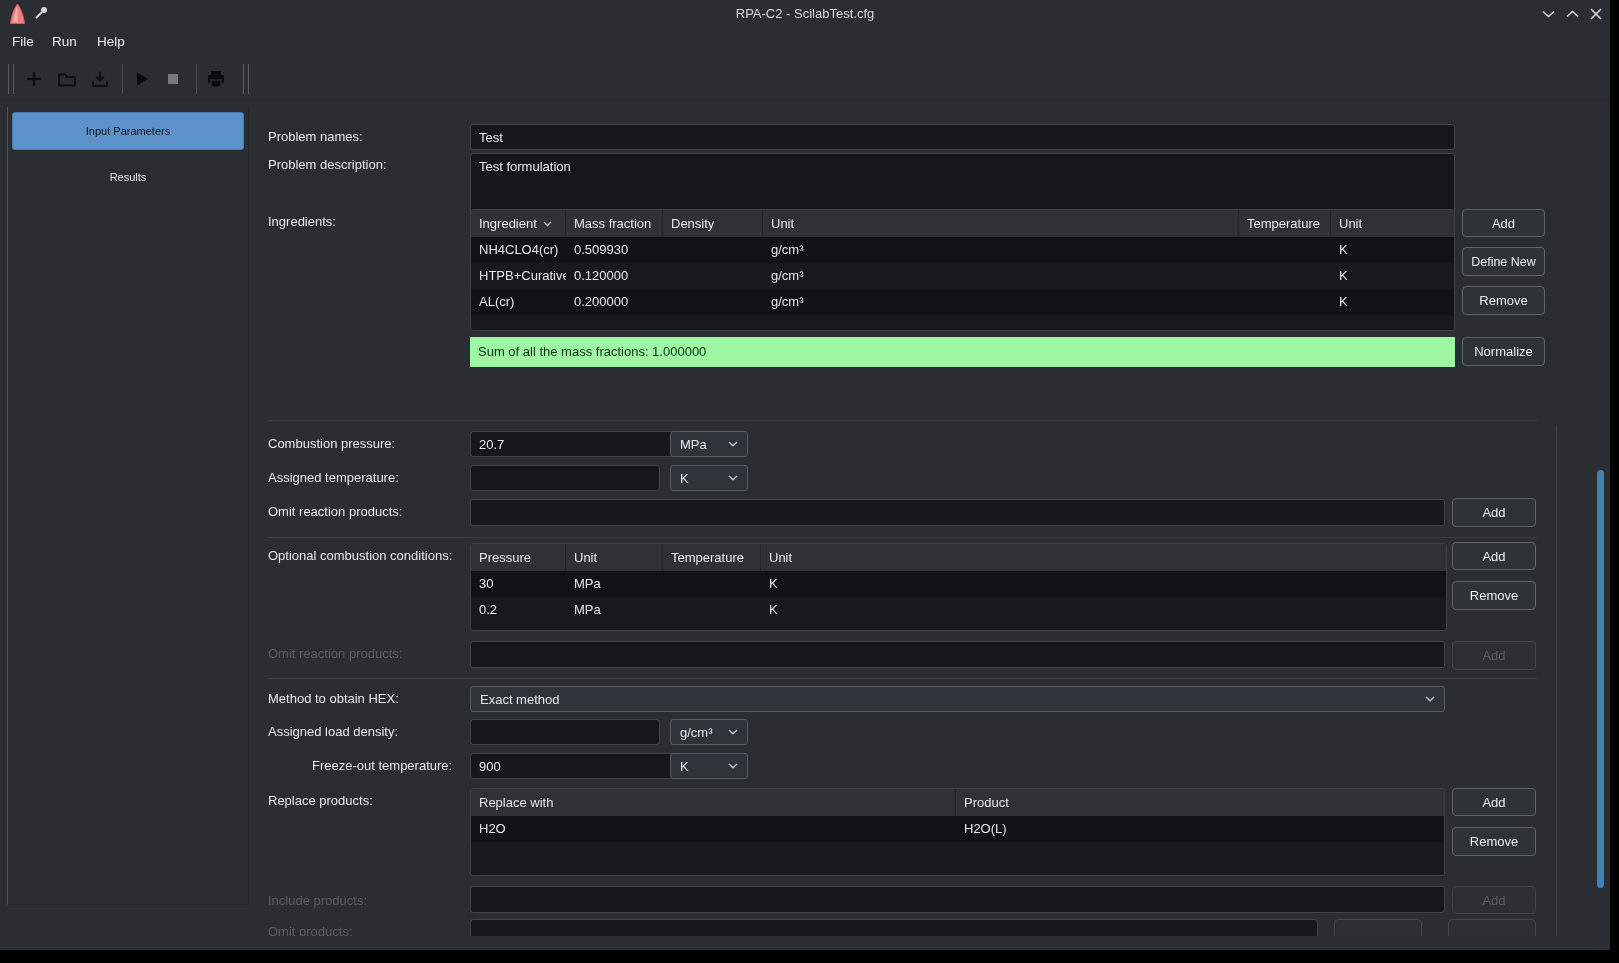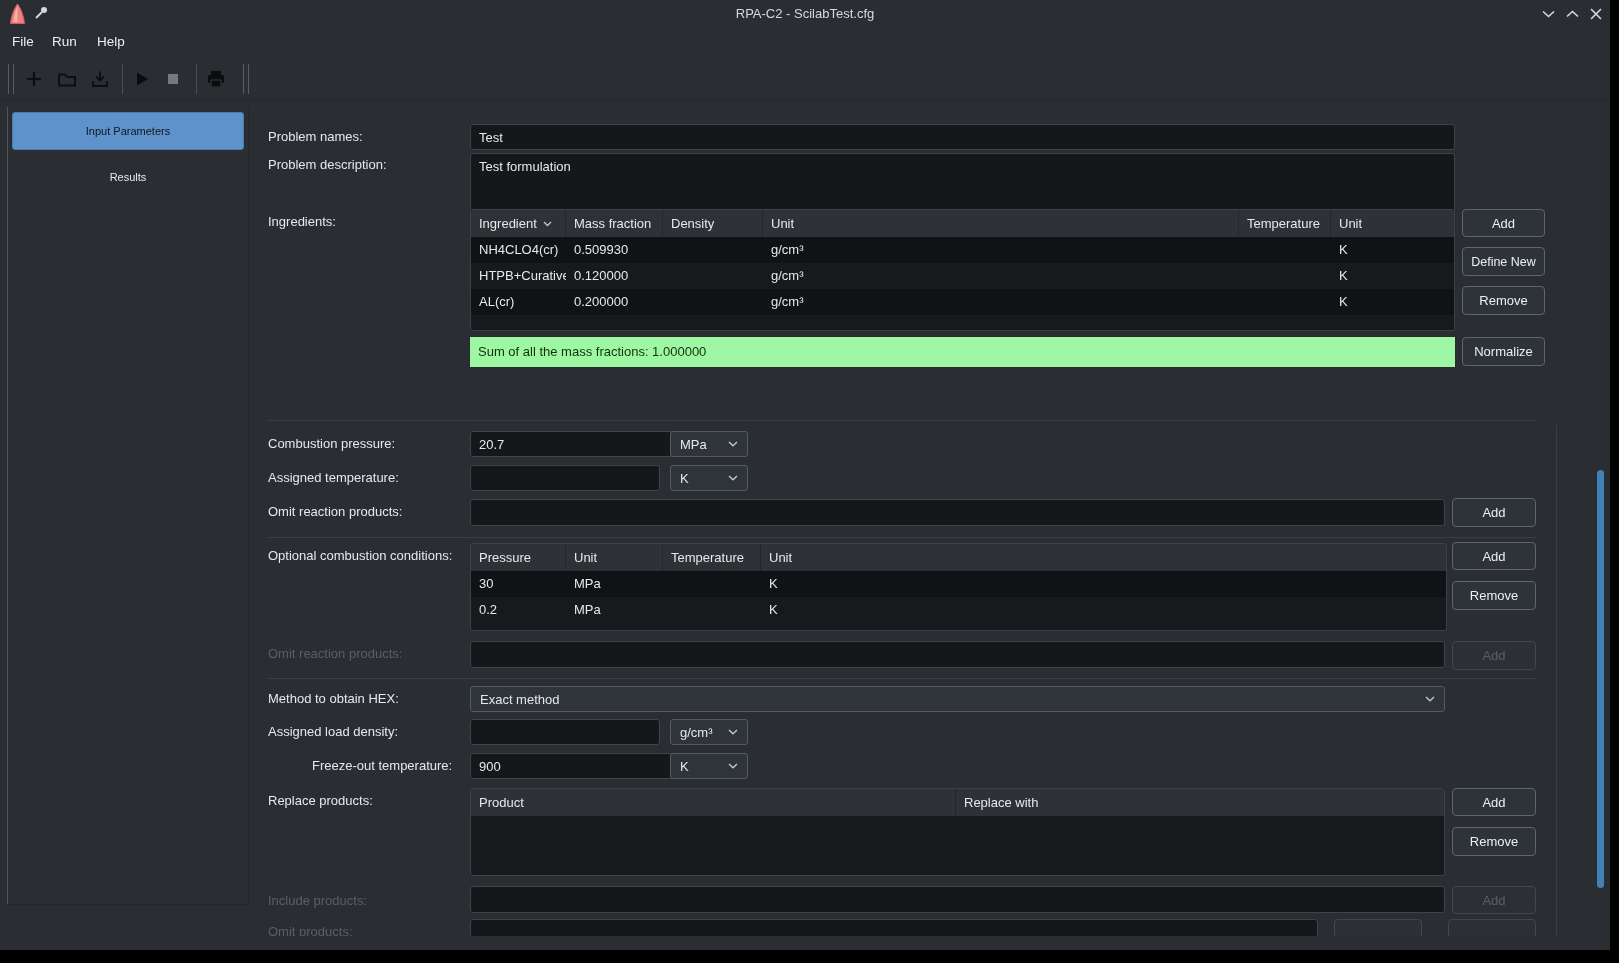--- a/index.html
+++ b/index.html
@@ -282,22 +282,26 @@
   <div class="cmb" style="left:670px;top:753px;width:78px;">
     <span>K</span>
     <svg class="chev" width="10" height="6" viewBox="0 0 10 6">
         <polyline points="1,1 5,4.7 9,1" fill="none" stroke="#c4c7ca" stroke-width="1.4"></polyline>
       </svg>
   </div>
 
   <span class="lbl" style="left:268px;top:788px;">Replace products:</span>
   <div class="tbl" style="left:470px;top:788px;width:975px;height:88px;">
     <div class="trow thead cols-repl">
+      <div class="cell">Replace with</div>
       <div class="cell">Product</div>
-      <div class="cell">Replace with</div>
+    </div>
+    <div class="trow r-odd cols-repl">
+      <div class="cell">H2O</div>
+      <div class="cell">H2O(L)</div>
     </div>
   </div>
   <div class="btn" style="left:1452px;top:788px;width:84px;height:28px;">Add</div>
   <div class="btn" style="left:1452px;top:827px;width:84px;height:29px;">Remove</div>
 
   <span class="lbl dis" style="left:268px;top:888px;">Include products:</span>
   <input class="inp" style="left: 470px; top: 886px; width: 975px; height: 27px;" value="">
   <div class="btn disabled" style="left:1452px;top:886px;width:84px;height:28px;">Add</div>
 
   <div id="omit-products-clip">

